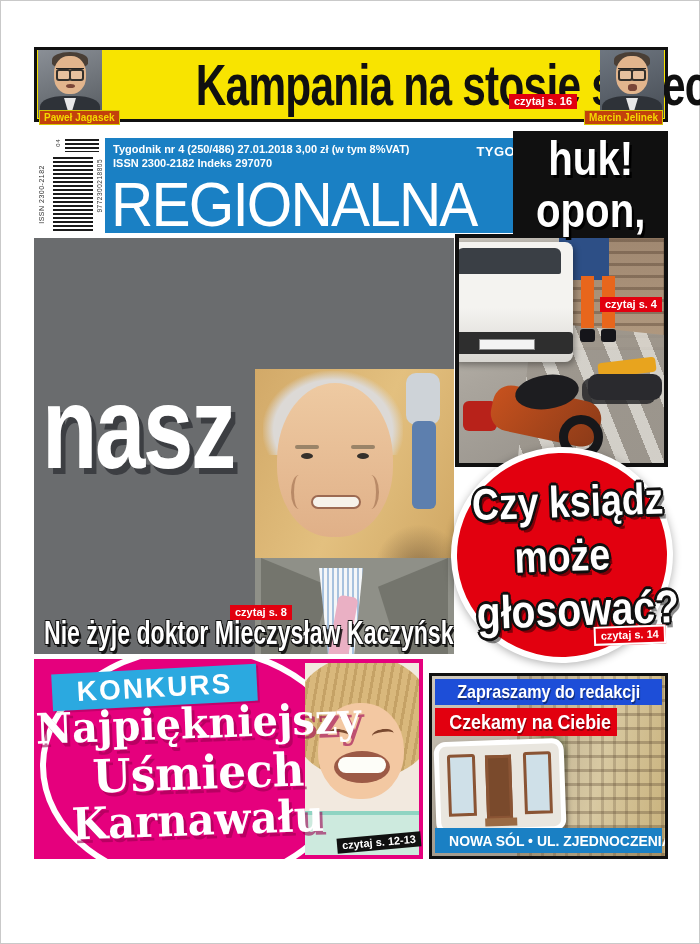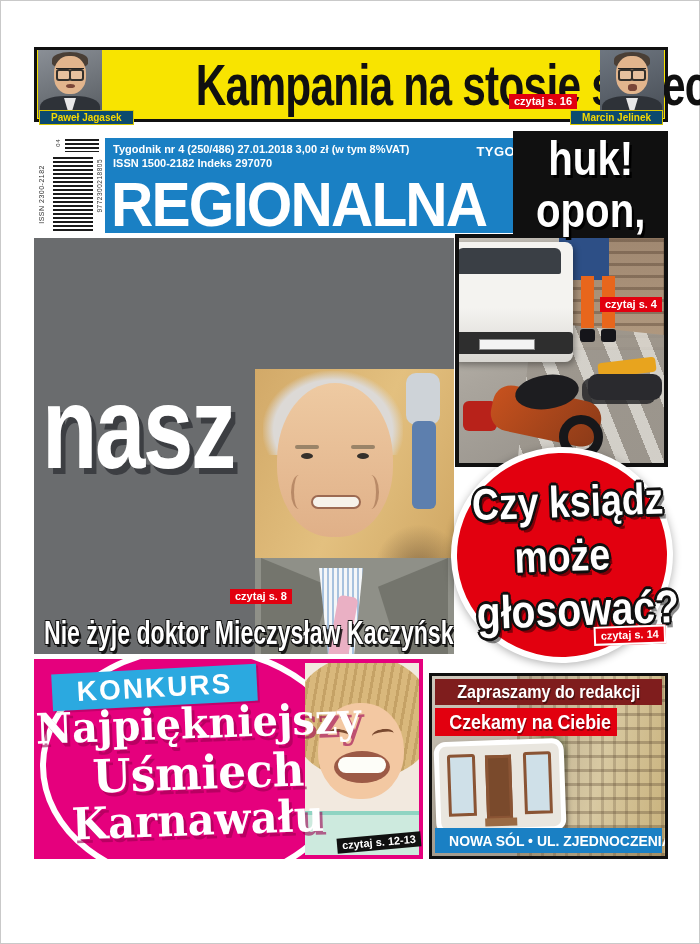--- a/index.html
+++ b/index.html
@@ -20,30 +20,30 @@
   .bphoto{width:64px;height:68px;overflow:hidden;top:0;}
   .bphoto .backdrop{position:absolute;inset:0;background:linear-gradient(160deg,#8a8f96,#565b60);}
   .bphoto .hair{position:absolute;left:14px;top:2px;width:36px;height:16px;background:#4a3f36;border-radius:50% 50% 30% 30%;}
   .bphoto .face{position:absolute;left:16px;top:6px;width:32px;height:38px;background:#e2b astretchy;background:#e2b58d;border-radius:45%;}
   .bphoto .glasses{position:absolute;left:18px;top:18px;width:28px;height:9px;border-top:1px solid #222;}
   .bphoto .glasses:before,.bphoto .glasses:after{content:"";position:absolute;top:0;width:11px;height:8px;border:2px solid #33302c;border-radius:3px;background:rgba(255,255,255,.15);}
   .bphoto .glasses:before{left:0;} .bphoto .glasses:after{right:0;}
   .bphoto .mouth{position:absolute;left:28px;top:34px;width:9px;height:4px;background:#7a4638;border-radius:50%;}
   .bphoto .suit{position:absolute;left:2px;bottom:-4px;width:60px;height:26px;background:#2e3238;border-radius:40% 40% 0 0;}
   .bphoto .shirt{position:absolute;left:26px;bottom:0;width:12px;height:20px;background:#e8e8e8;clip-path:polygon(0 0,100% 0,50% 100%);}
-  .name-label{position:absolute;bottom:-6px;background:#0c4a6e;color:#f5d800;font-size:10px;font-weight:bold;line-height:13px;padding:0 11px;border:1px solid #d8c800;white-space:nowrap;z-index:4;}
+  .name-label{position:absolute;bottom:-6px;background:#c2410c;color:#f5d800;font-size:10px;font-weight:bold;line-height:13px;padding:0 4px;border:1px solid #d8c800;white-space:nowrap;z-index:4;}
 
   
   .barcode{left:38px;top:138px;width:64px;height:95px;background:#fff;}
   .bc-stripes{position:absolute;background:repeating-linear-gradient(180deg,#1a1a1a 0 2px,#fff 2px 4px);}
   .vtext{position:absolute;writing-mode:vertical-rl;transform:rotate(180deg);font-size:7px;color:#333;letter-spacing:.5px;white-space:nowrap;}
   .masthead{left:104px;top:137px;width:453px;height:95px;background:#1a80c4;color:#fff;padding:5px 8px;}
   .mh-info{font-size:11px;font-weight:bold;line-height:13.5px;letter-spacing:0;}
   .mh-corner{position:absolute;right:9px;top:6px;font-size:13px;font-weight:bold;letter-spacing:.5px;}
-  .mh-title{position:absolute;left:6px;bottom:-4px;font-size:63px;font-weight:bold;letter-spacing:-2px;line-height:66px;}
+  .mh-title{position:absolute;left:6px;bottom:-4px;font-size:63px;font-weight:normal;letter-spacing:-2px;line-height:66px;}
 
   
   .pisk-bg{left:512px;top:130px;width:155px;height:110px;background:#101010;z-index:1;}
   .pisk-text{left:512px;top:131px;width:155px;text-align:center;z-index:6;color:#fff;font-weight:bold;font-size:49px;line-height:52px;text-shadow:3px 3px 0 #000;}
   .photo-frame{left:454px;top:233px;width:213px;height:233px;border:4px solid #101010;overflow:hidden;z-index:2;background:linear-gradient(150deg,#c6c2ba 0%,#aaa59d 45%,#908b84 100%);}
   .acc-bld{position:absolute;right:0;top:0;width:92px;height:112px;background:linear-gradient(180deg,#a08871,#b29a80);box-shadow:inset 0 0 0 1px rgba(60,40,20,.2);}
   .acc-bld:after{content:"";position:absolute;inset:0;background:repeating-linear-gradient(0deg,rgba(70,50,35,.35) 0 3px,transparent 3px 12px);}
   .acc-zebra{position:absolute;right:-20px;bottom:-16px;width:160px;height:150px;background:repeating-linear-gradient(62deg,#d9d6cf 0 12px,#9c968d 12px 32px);transform:rotate(6deg);opacity:.9;}
   .acc-van{position:absolute;left:-8px;top:4px;width:122px;height:120px;background:linear-gradient(180deg,#f4f3f0 0 55%,#d8d6d1 100%);border-radius:8px;box-shadow:2px 3px 6px rgba(0,0,0,.35);}
   .acc-van .windshield{position:absolute;left:6px;top:6px;width:104px;height:26px;background:#3a3f45;border-radius:6px 6px 2px 2px;}
@@ -106,21 +106,21 @@
   .tag-black{background:#101010;left:303px;top:176px;transform:rotate(-5deg);}
 
   
   .red-box{left:428px;top:672px;width:239px;height:186px;border:3px solid #101010;overflow:hidden;background:#b9ac97;z-index:2;}
   .street-road{position:absolute;left:0;top:0;width:110px;height:180px;background:linear-gradient(180deg,#cfc9bd,#a49b8d);}
   .street-bld{position:absolute;right:0;top:0;width:148px;height:180px;background:linear-gradient(100deg,#b3a58c,#d8c9a2 55%,#c9b27c);}
   .street-bld:after{content:"";position:absolute;inset:0;background:repeating-linear-gradient(0deg,rgba(80,60,40,.3) 0 3px,transparent 3px 14px),repeating-linear-gradient(90deg,rgba(80,60,40,.22) 0 3px,transparent 3px 12px);}
   .street-tree{position:absolute;left:96px;top:28px;width:44px;height:92px;background:radial-gradient(ellipse at center,rgba(90,110,60,.8),rgba(90,110,60,0) 70%);}
   .street-car{position:absolute;left:74px;bottom:30px;width:46px;height:30px;background:#5a82b8;border-radius:7px;}
   .street-car:after{content:"";position:absolute;left:6px;top:3px;width:34px;height:10px;background:#2e3d55;border-radius:4px;}
-  .rb-bar1{position:absolute;left:3px;top:3px;right:3px;height:26px;background:#7f1d1d;text-align:center;color:#fff;font-weight:bold;font-size:19px;line-height:26px;text-shadow:1px 2px 0 rgba(0,0,0,.4);}
+  .rb-bar1{position:absolute;left:3px;top:3px;right:3px;height:26px;background:#1d4ed8;text-align:center;color:#fff;font-weight:bold;font-size:19px;line-height:26px;text-shadow:1px 2px 0 rgba(0,0,0,.4);}
   .rb-bar2{position:absolute;left:3px;top:32px;width:182px;height:28px;background:#e2000f;text-align:center;color:#fff;font-weight:bold;font-size:21px;line-height:28px;text-shadow:1px 2px 0 rgba(0,0,0,.35);}
   .inset{position:absolute;left:3px;top:64px;width:130px;height:93px;background:#e9e6df;border:5px solid #fff;border-radius:12px;transform:rotate(-2deg);box-shadow:2px 3px 5px rgba(0,0,0,.35);overflow:hidden;}
   .inset .opening{position:absolute;top:8px;width:28px;height:62px;border:3px solid #8a5434;background:#cfe0e8;border-radius:3px 3px 0 0;}
   .inset .door{position:absolute;left:46px;top:10px;width:26px;height:64px;border:3px solid #8a5434;background:#7a4a2c;}
   .inset .step{position:absolute;left:44px;bottom:2px;width:32px;height:8px;background:#9a6a44;}
   .rb-bar3{position:absolute;left:3px;right:3px;bottom:3px;height:25px;background:#1a80c4;text-align:center;color:#fff;font-weight:bold;font-size:15.5px;line-height:25px;}
 </style>
 </head>
 <body>
 
@@ -156,21 +156,21 @@
   <div class="abs barcode">
     <div class="vtext" style="left:-1px;top:26px;">ISSN 2300-2182</div>
     <div class="vtext" style="left:16px;top:0;font-size:6px;">04</div>
     <div class="bc-stripes" style="left:26px;top:0;width:34px;height:13px;"></div>
     <div class="bc-stripes" style="left:14px;top:18px;width:40px;height:76px;"></div>
     <div class="vtext" style="right:0;top:20px;font-size:6.5px;background:#fff;">9772300218805</div>
   </div>
 
   <div class="abs masthead">
     <div class="mh-info">Tygodnik nr 4 (250/486) 27.01.2018  3,00 zł (w tym 8%VAT)</div>
-    <div class="mh-info">ISSN 1500-2182 Indeks 297070</div>
+    <div class="mh-info">ISSN 2300-2182 Indeks 297070</div>
     <div class="mh-corner">TYGODNIK</div>
     <div class="mh-title">
       <span class="sqz og-l" style="--sx:.93">REGIONALNA</span>
     </div>
   </div>
 
   <div class="abs pisk-bg"></div>
   <div class="abs pisk-text">
     <div><span class="sqz og-c" style="--sx:.82">huk!</span></div>
     <div><span class="sqz og-c" style="--sx:.82">opon,</span></div>
@@ -219,21 +219,21 @@
       <div class="doc-body">
         <div class="doc-lapel-l"></div>
         <div class="doc-lapel-r"></div>
         <div class="doc-shirt"></div>
         <div class="doc-tie"></div>
       </div>
     </div>
     <div class="main-hl" style="top:132px;">
       <span class="sqz og-l" style="--sx:.78">nasz</span>
     </div>
-    <div class="tag" style="left:196px;top:351px;">czytaj s. 8</div>
+    <div class="tag" style="left:196px;top:367px;">czytaj s. 8</div>
     <div class="subhead outline1">
       <span class="sqz og-l" style="--sx:.7">Nie żyje doktor Mieczysław Kaczyński</span>
     </div>
   </div>
 
   <div class="abs blob">
     <div class="blob-line outline2" style="top:24px;font-size:44px;">
       <span class="sqz og-c" style="--sx:.85">Czy ksiądz</span>
     </div>
     <div class="blob-line outline2" style="top:78px;font-size:44px;">

